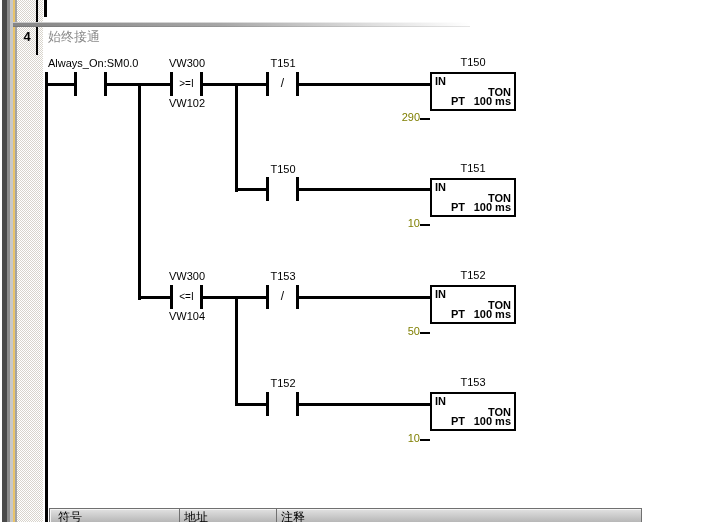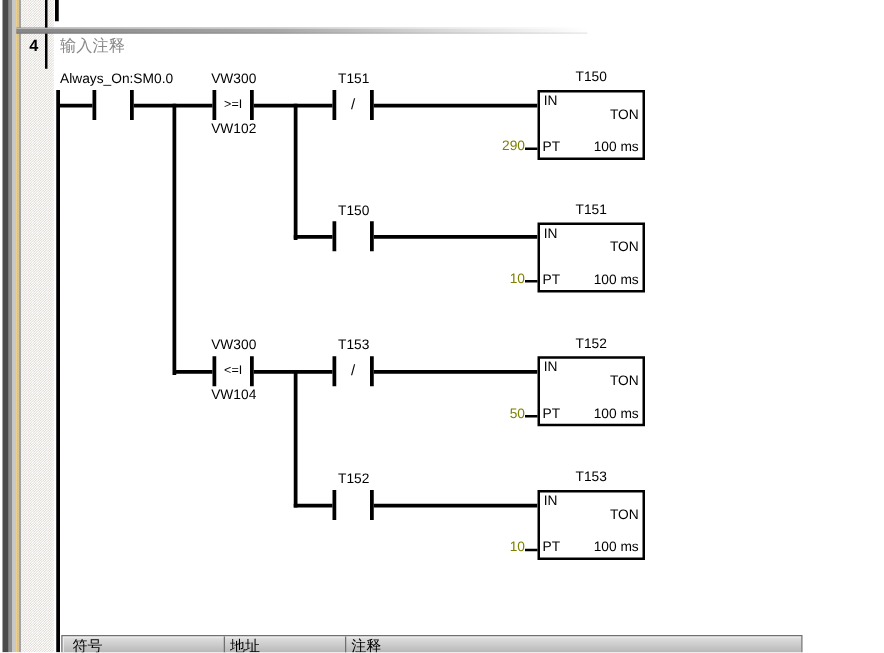--- a/index.html
+++ b/index.html
@@ -21,25 +21,25 @@
   
   .wh{position:absolute;height:3px;background:#000;}
   .wv{position:absolute;width:3px;background:#000;}
   .contact{position:absolute;width:33px;height:24px;}
   .contact .cb{position:absolute;top:0;width:3px;height:24px;background:#000;}
   .contact .cbL{left:0;}
   .contact .cbR{left:30px;}
   .contact .csym{position:absolute;left:3px;right:3px;text-align:center;line-height:14px;}
   .lbl{position:absolute;font-size:11px;line-height:13px;white-space:nowrap;}
   .ctr{text-align:center;}
-  .tbox{position:absolute;box-sizing:border-box;width:86px;height:56px;border:2px solid #000;background:#fff;font-size:11px;}
+  .tbox{position:absolute;box-sizing:border-box;width:86px;height:39px;border:2px solid #000;background:#fff;font-size:11px;font-weight:bold;}
   .tbox span{position:absolute;line-height:13px;white-space:nowrap;}
   .t-in{left:3px;top:1px;}
   .t-type{right:3px;top:12px;}
-  .t-pt{left:2px;bottom:1px;}
+  .t-pt{left:19px;bottom:1px;}
   .t-base{right:3px;bottom:1px;}
   .ptv{position:absolute;width:34px;text-align:right;font-size:11px;line-height:13px;color:#7f7f00;}
   .tick{position:absolute;width:10px;height:2px;background:#000;}
   
   .ttable{position:absolute;left:49px;top:0;width:424px;height:17px;background:#fff;
     border-left:1px solid #3a3a3a;border-right:1px solid #3a3a3a;border-bottom:1px solid #3a3a3a;overflow:hidden;}
   .ttable .tdiv{position:absolute;top:0;width:1px;height:17px;background:#3a3a3a;}
   .ttable .tcell{position:absolute;top:-2px;font-size:12px;line-height:17px;white-space:nowrap;}
   .separator{position:absolute;left:13px;top:22px;width:457px;height:5px;
     background:linear-gradient(to right,#868686,#a6a6a6 45%,#dedede 78%,#ffffff);
@@ -65,21 +65,21 @@
   <div class="strip" style="left:13px;width:2px;background:#e9c469;"></div>
   <div class="strip" style="left:15px;width:2px;background:#a3a3a3;"></div>
   <div class="strip dither" style="left:17px;width:26px;"></div>
   <div class="abs" style="left:36px;top:0;width:2px;height:55px;background:#000;"></div>
 
   <div class="abs" style="left:44px;top:0;width:3px;height:17px;background:#000;"></div>
 
   <div class="separator"></div>
 
   <div class="netnum">4</div>
-  <div class="nettitle">输入注释</div>
+  <div class="nettitle">始终接通</div>
 
   <div class="wv" style="left:45px;top:72px;height:450px;"></div>
 
   <div class="lbl" style="left:48px;top:57px;">Always_On:SM0.0</div>
   <div class="wh" style="left:48px;top:83px;width:26px;"></div>
   <div class="contact" style="left:74px;top:72px;">
     <div class="cb cbL"></div>
     <div class="cb cbR"></div>
   </div>
   <div class="wh" style="left:107px;top:83px;width:63px;"></div>

